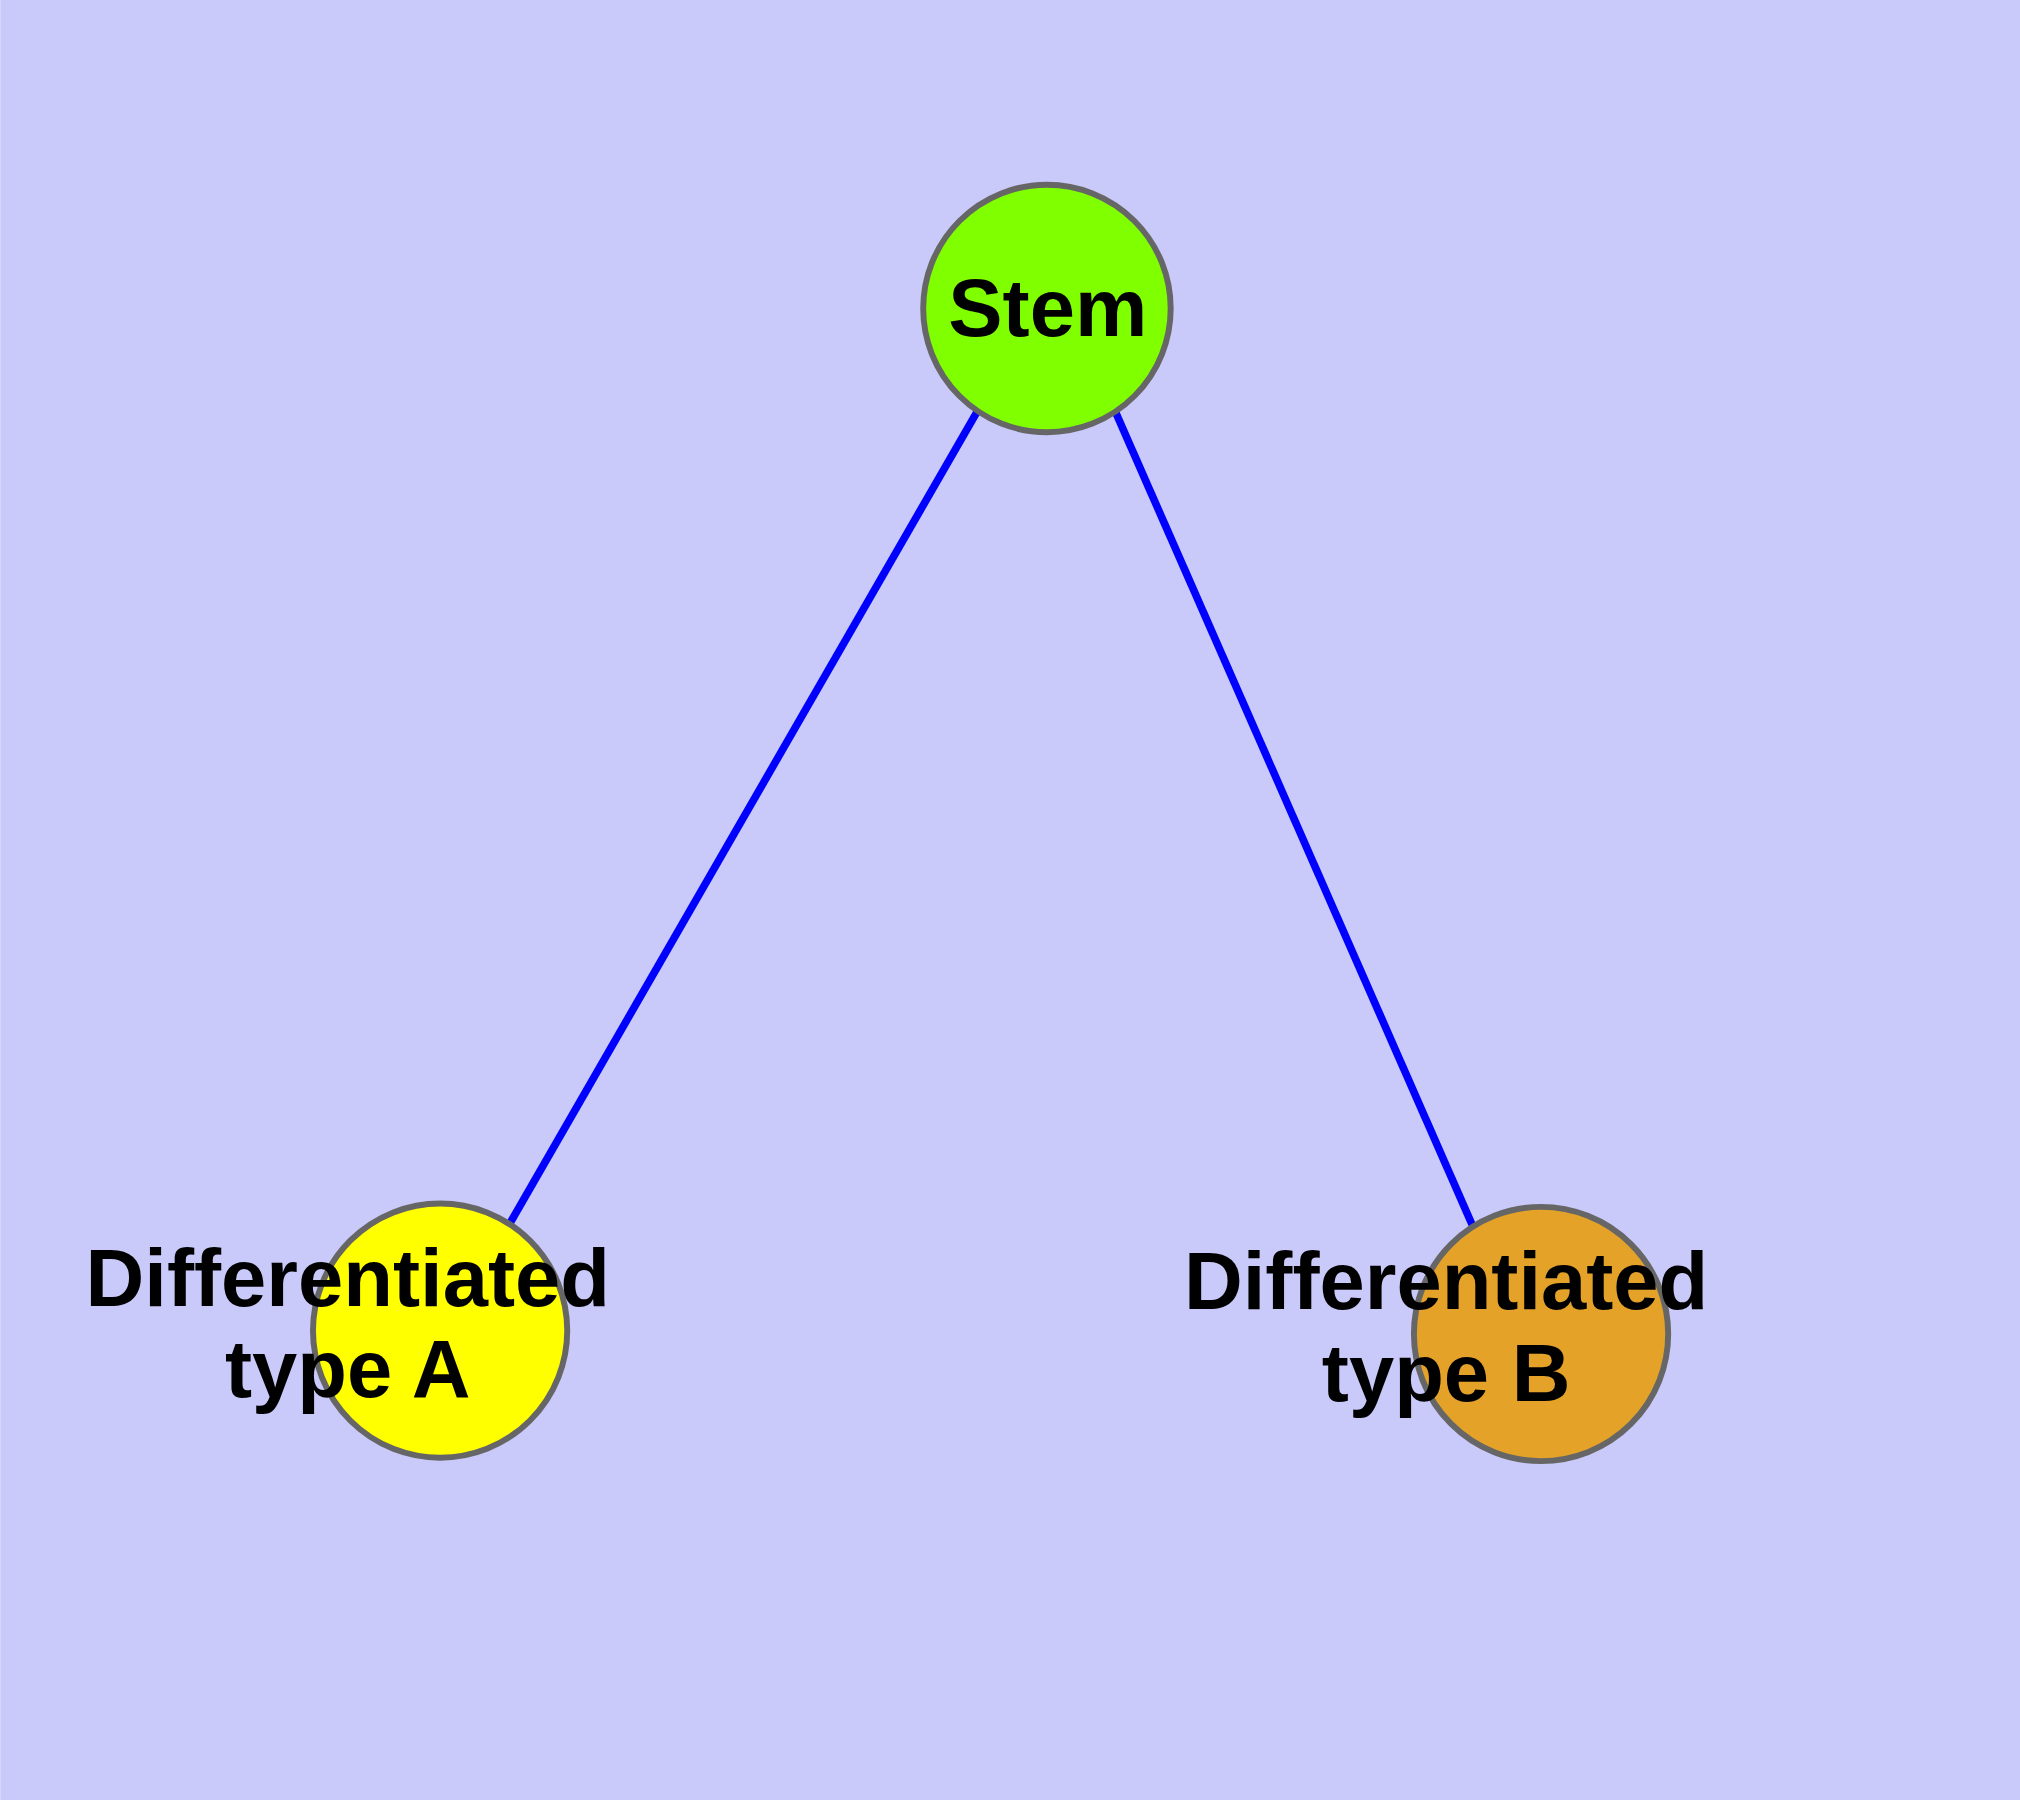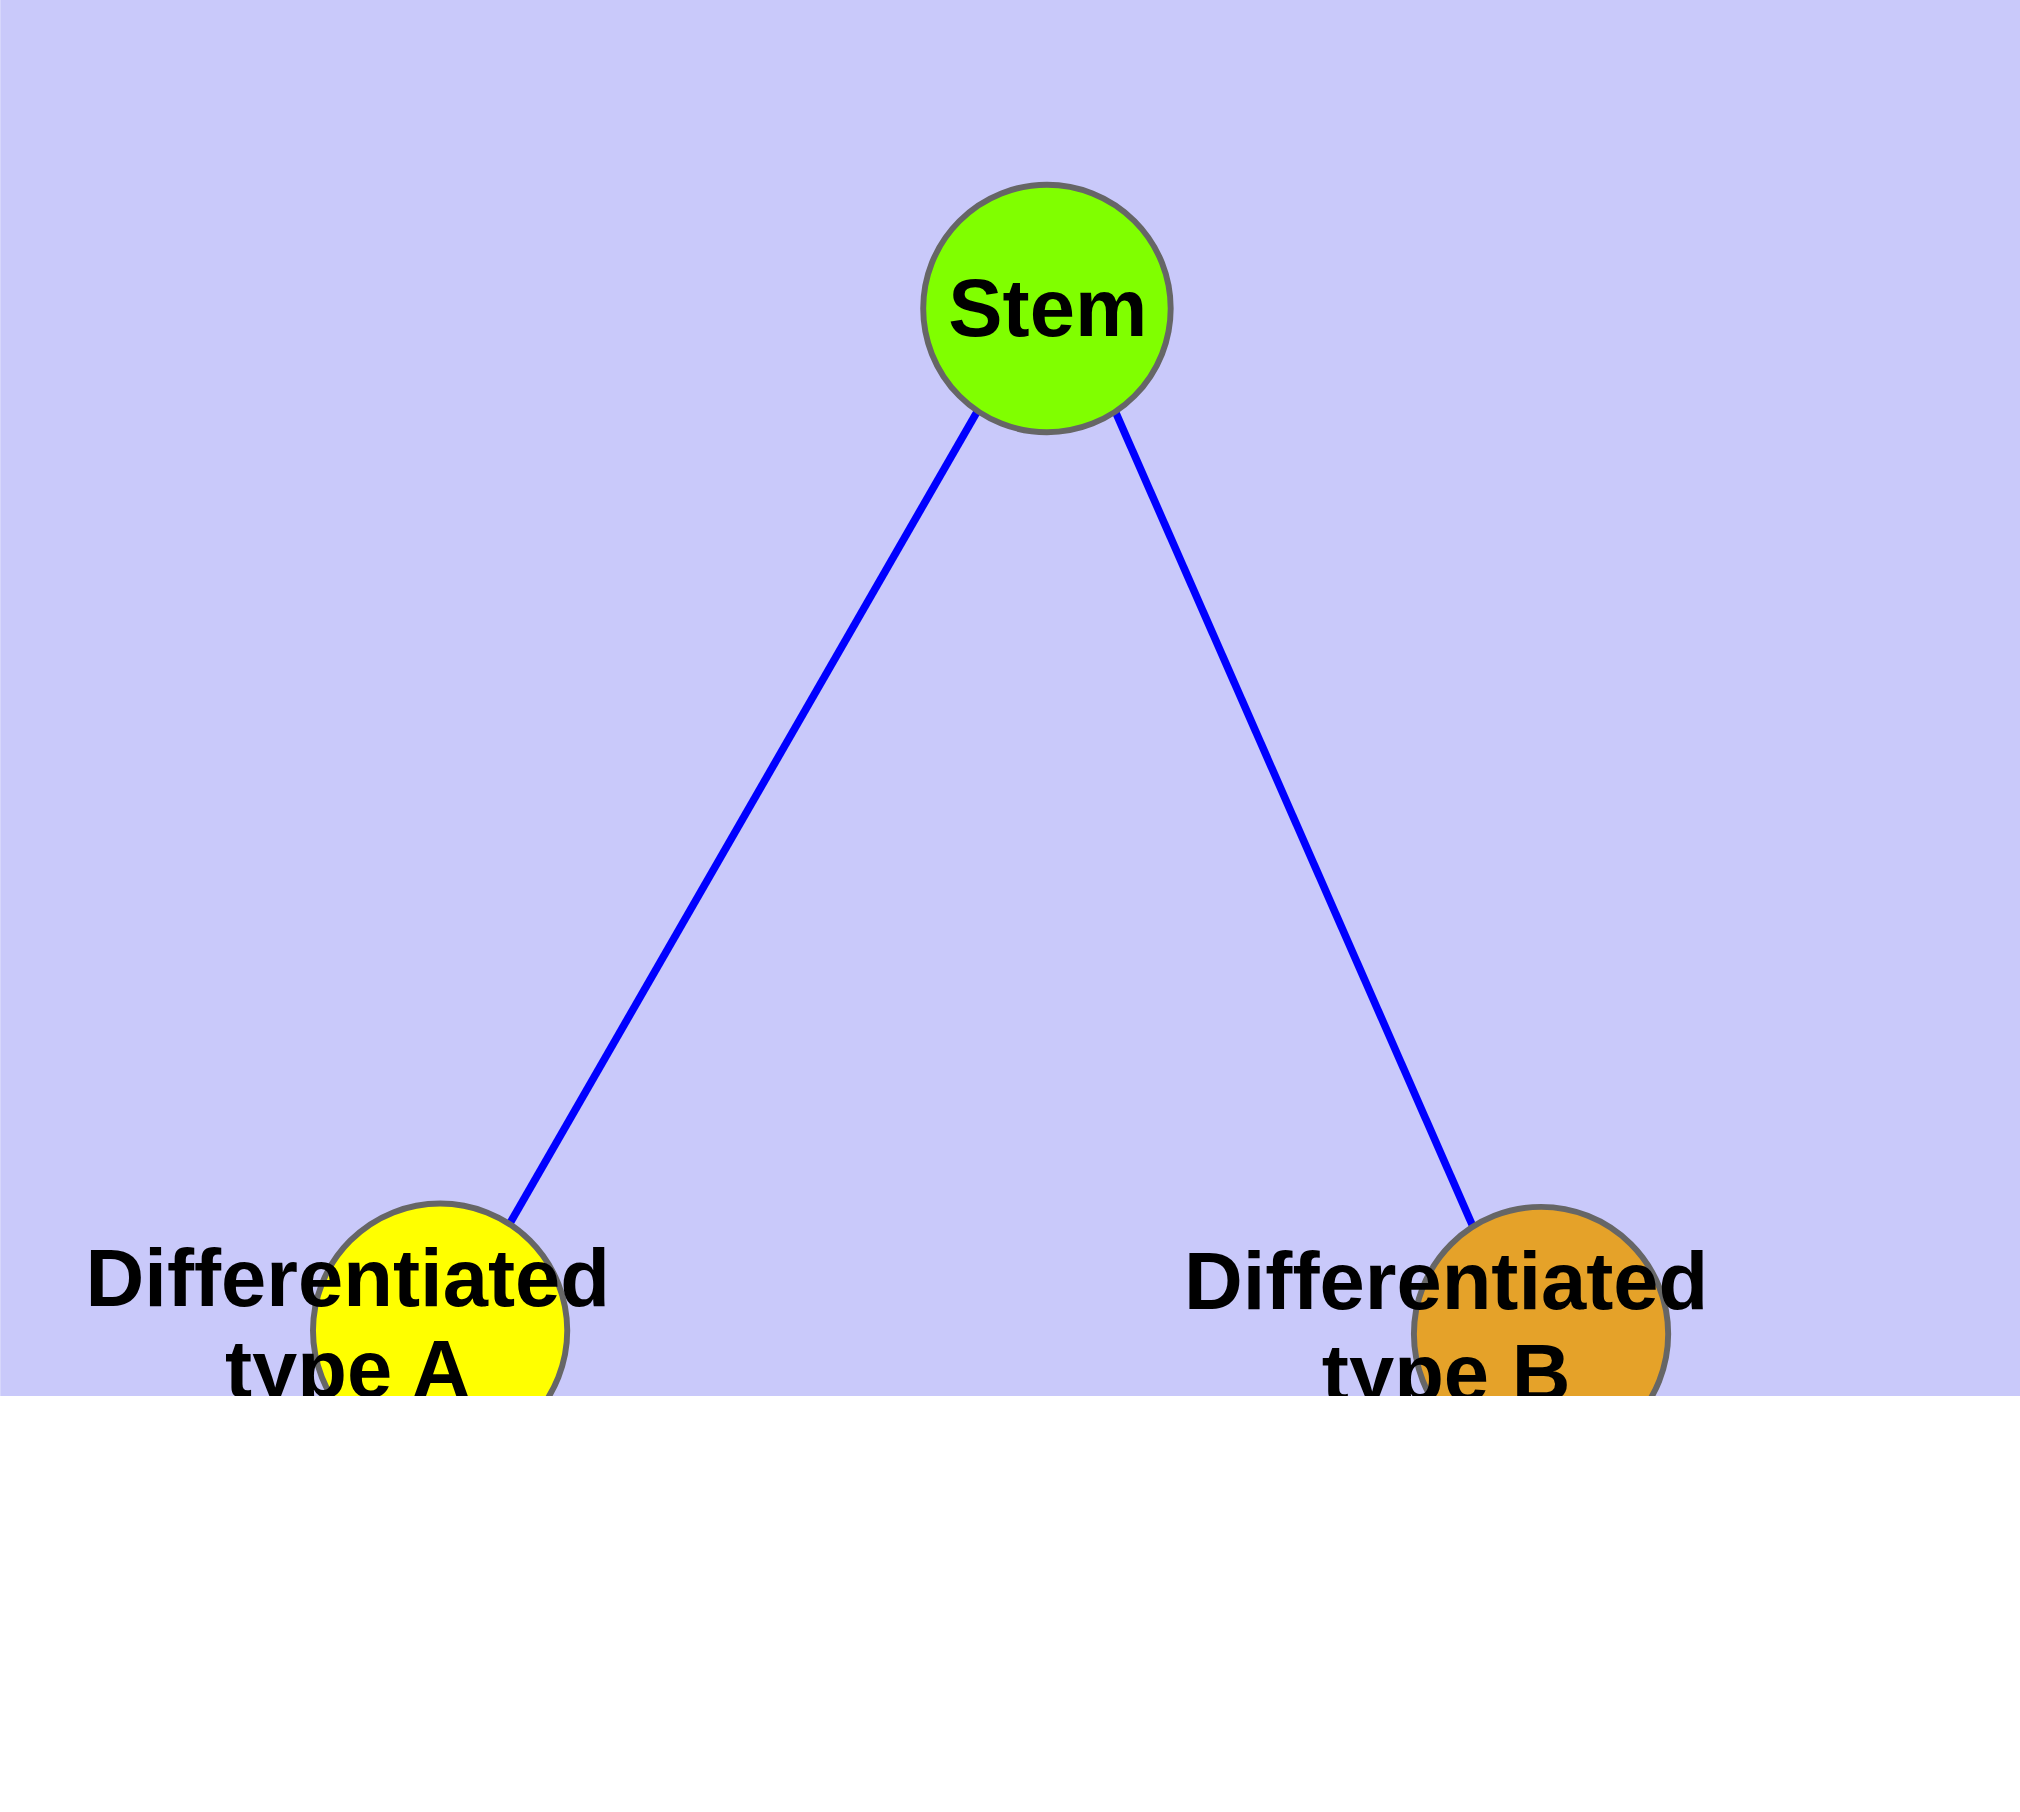--- a/index.html
+++ b/index.html
@@ -3,21 +3,21 @@
 <meta charset="utf-8">
 <style>
   html, body {
     margin: 0;
     padding: 0;
     background: #ffffff;
   }
   #canvas {
     position: relative;
     width: 2021px;
-    height: 1396px;
+    height: 1800px;
     overflow: hidden;
     font-family: "Liberation Sans", sans-serif;
   }
   #graph-svg {
     position: absolute;
     left: 0;
     top: 0;
     width: 2021px;
     height: 1812px;
     display: block;

